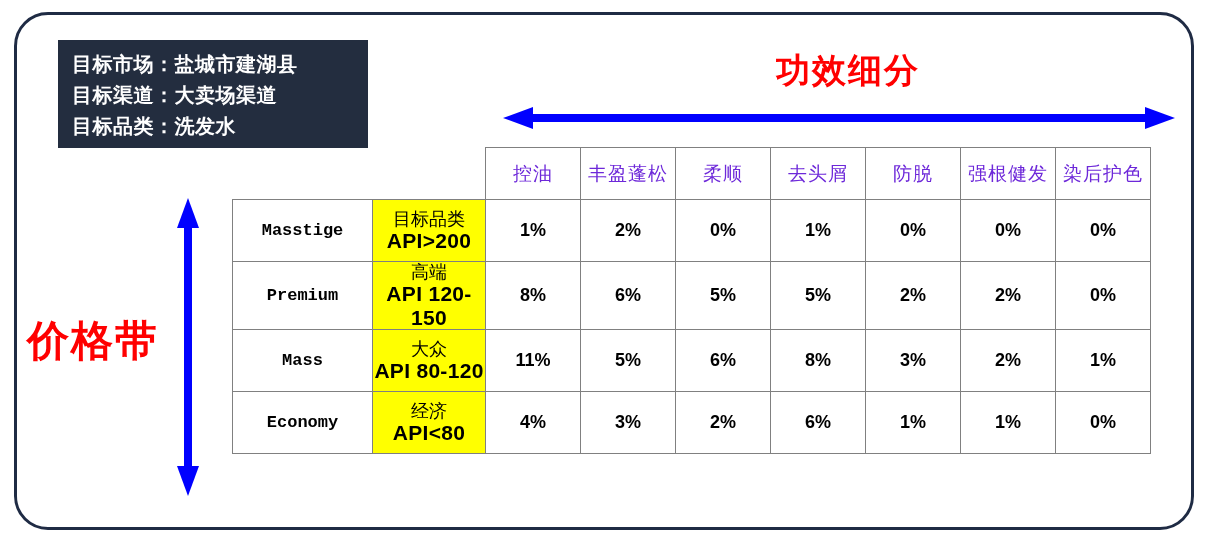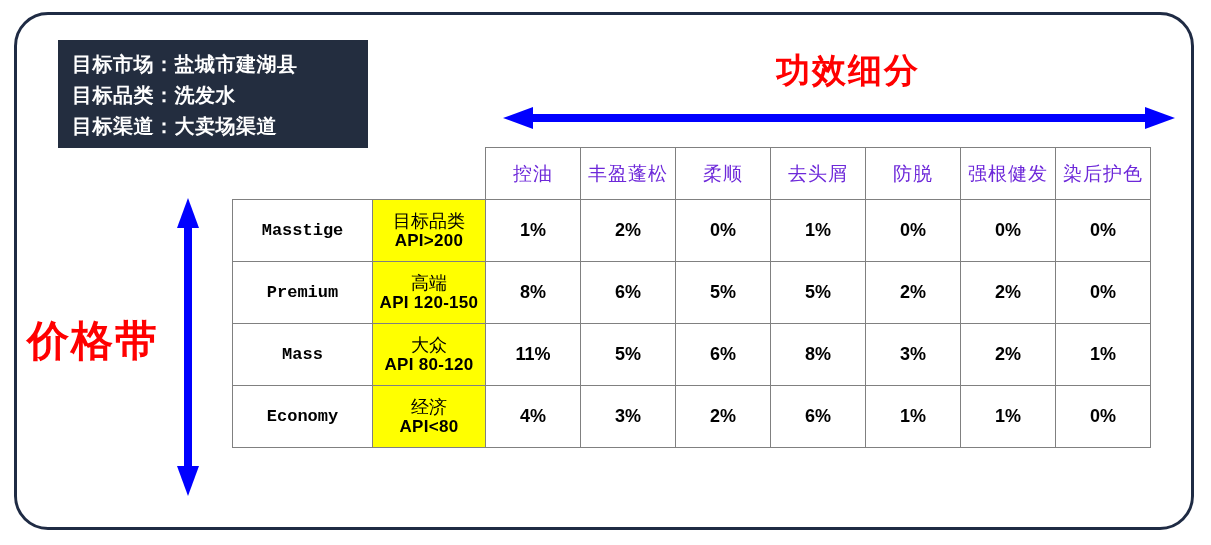--- a/index.html
+++ b/index.html
@@ -134,21 +134,21 @@
     padding: 2px 0;
   }
   .band-cn {
     font-family: "DejaVu Serif", "Liberation Serif", serif;
     font-size: 18px;
     color: #000000;
     display: block;
   }
   .band-api {
     font-family: "Liberation Sans", sans-serif;
-    font-size: 17px;
+    font-size: 21px;
     font-weight: bold;
     color: #000000;
     display: block;
     letter-spacing: 0.3px;
   }
   td.value-cell {
     font-family: "Liberation Sans", sans-serif;
     font-size: 18px;
     font-weight: bold;
     color: #000000;
@@ -156,22 +156,22 @@
 </style>
 </head>
 <body>
 
 <div id="canvas">
 
   <div class="frame"></div>
 
   <div class="infobox">
     <div class="line">目标市场：盐城市建湖县</div>
+    <div class="line">目标渠道：大卖场渠道</div>
     <div class="line">目标品类：洗发水</div>
-    <div class="line">目标渠道：大卖场渠道</div>
   </div>
 
   <div class="title-red" id="title-top">功效细分</div>
   <div class="title-red" id="title-left">价格带</div>
 
   <svg class="arrow-h" viewBox="0 0 672 26">
     <polygon points="0,13 30,2 30,24" fill="#0000ff"></polygon>
     <polygon points="672,13 642,2 642,24" fill="#0000ff"></polygon>
     <rect x="28" y="9" width="616" height="8" fill="#0000ff"></rect>
   </svg>

